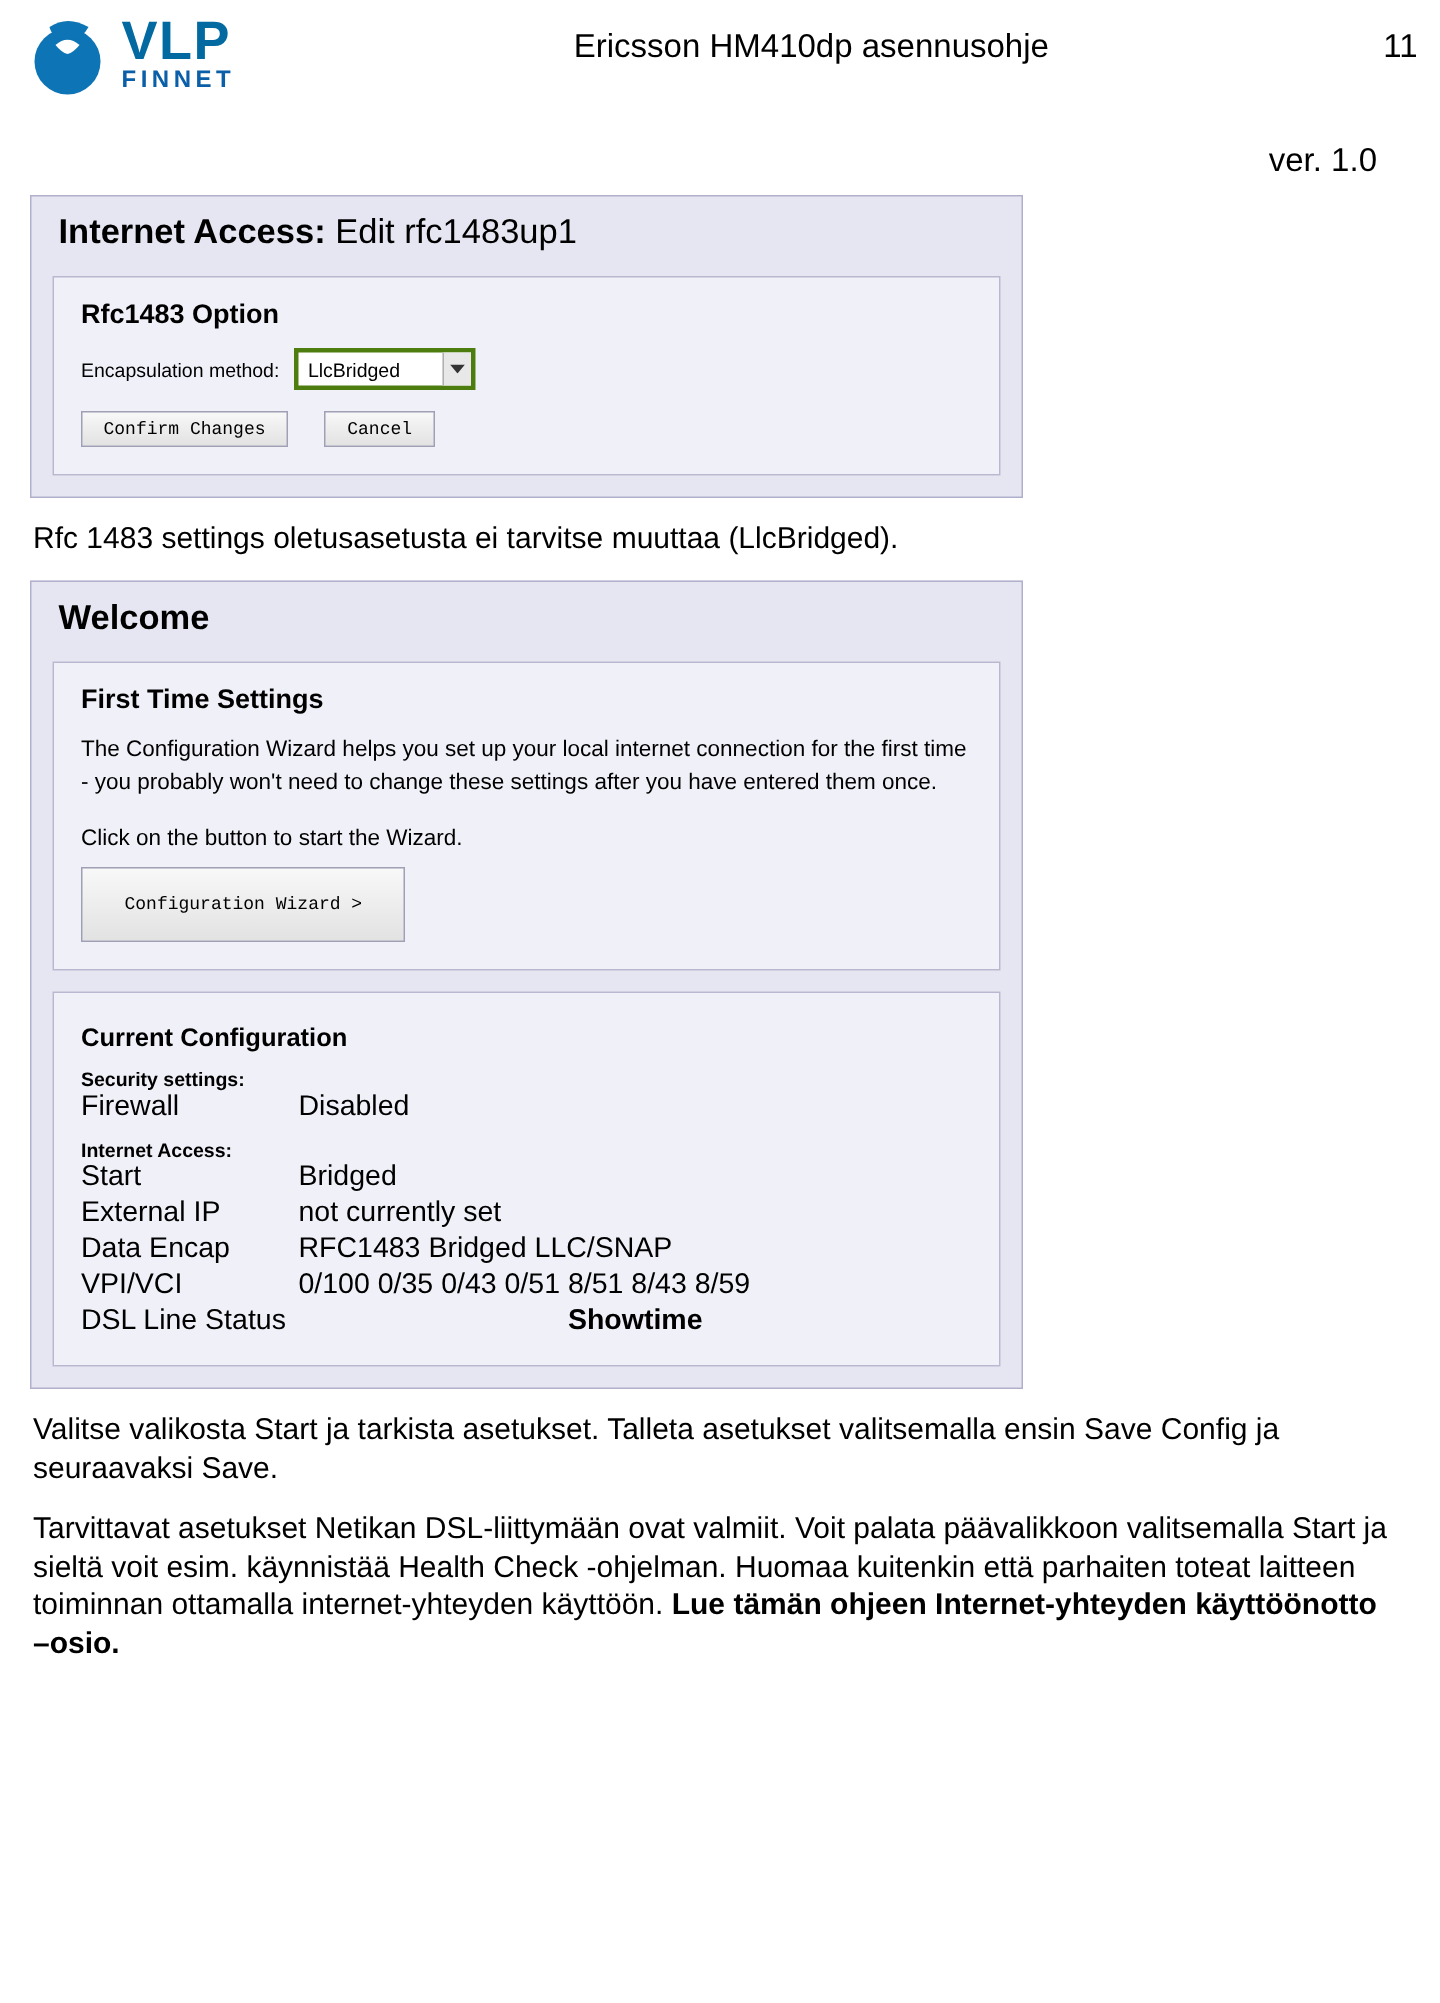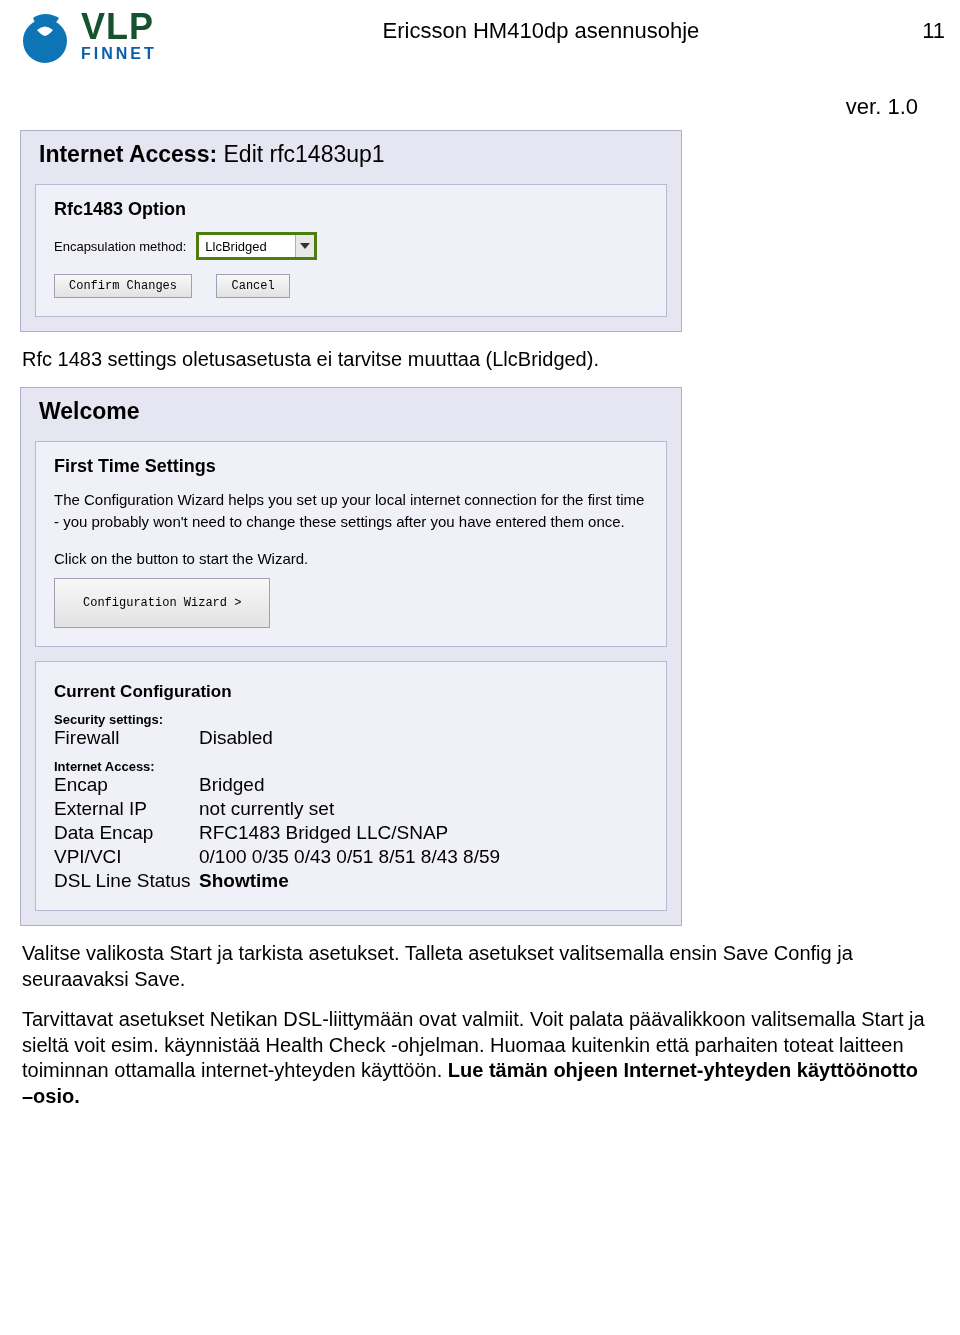--- a/index.html
+++ b/index.html
@@ -28,21 +28,21 @@
     height: 56px;
     position: relative;
   }
   .logo-text {
     margin-left: 10px;
     display: flex;
     flex-direction: column;
     align-items: flex-start;
   }
   .logo-vlp {
-    color: #14532d;
+    color: #0369a1;
     font-weight: bold;
     font-size: 36px;
     line-height: 1;
     letter-spacing: 1px;
   }
   .logo-finnet {
     color: #0a5fa8;
     font-size: 16px;
     letter-spacing: 3px;
     font-weight: bold;
@@ -151,21 +151,21 @@
     font-size: 13px;
     font-weight: bold;
     margin-top: 10px;
   }
   .cfg-table {
     display: grid;
     grid-template-columns: 145px 1fr;
     font-size: 19px;
     row-gap: 2px;
   }
-  .cfg-table .bold { font-weight: bold; }
+  .cfg-table .bold { font-weight: bold; text-align: center; }
 </style>
 </head>
 <body>
 
 <div class="page">
 
   <div class="header-row">
     <div class="logo">
       <div class="logo-circle">
         <svg width="56" height="56" viewBox="0 0 56 56">
@@ -226,21 +226,21 @@
       <div class="cfg-h">Current Configuration</div>
 
       <div class="cfg-sub">Security settings:</div>
       <div class="cfg-table">
         <div>Firewall</div>
         <div>Disabled</div>
       </div>
 
       <div class="cfg-sub">Internet Access:</div>
       <div class="cfg-table">
-        <div>Encap</div>
+        <div>Start</div>
         <div>Bridged</div>
         <div>External IP</div>
         <div>not currently set</div>
         <div>Data Encap</div>
         <div>RFC1483 Bridged  LLC/SNAP</div>
         <div>VPI/VCI</div>
         <div>0/100  0/35  0/43  0/51  8/51  8/43  8/59</div>
         <div>DSL Line Status</div>
         <div class="bold">Showtime</div>
       </div>

